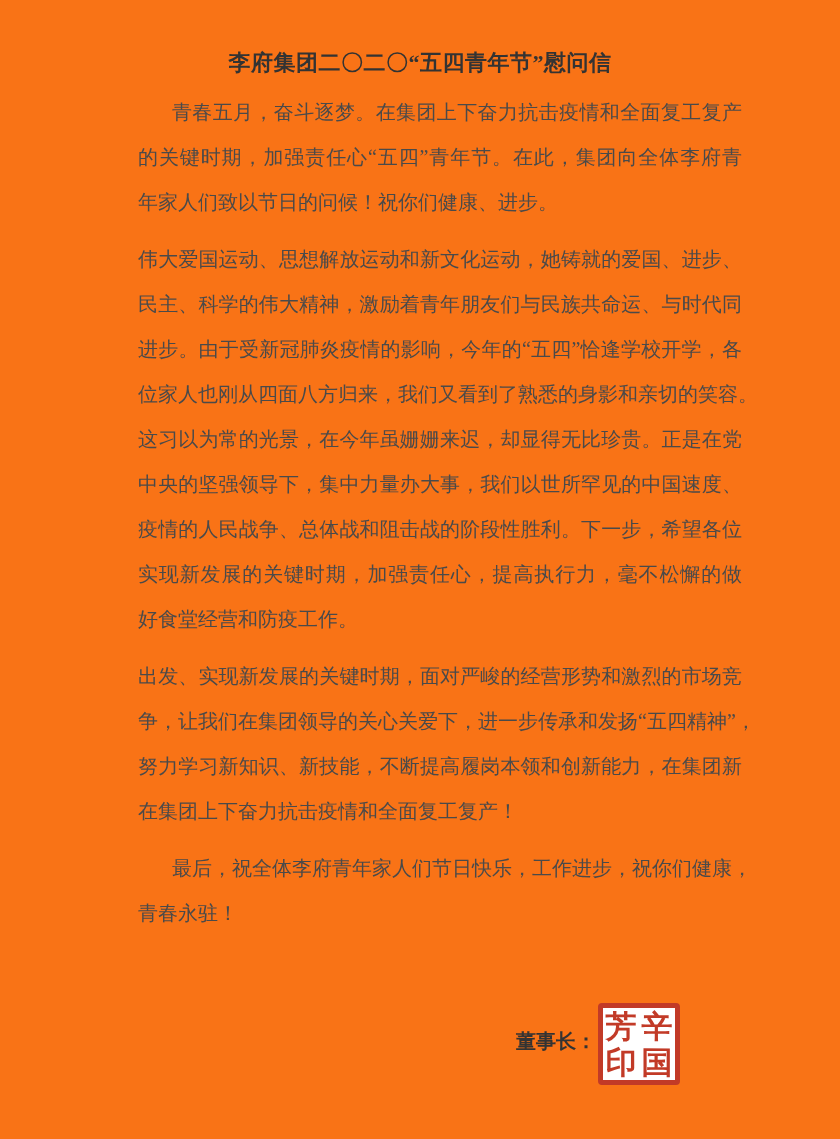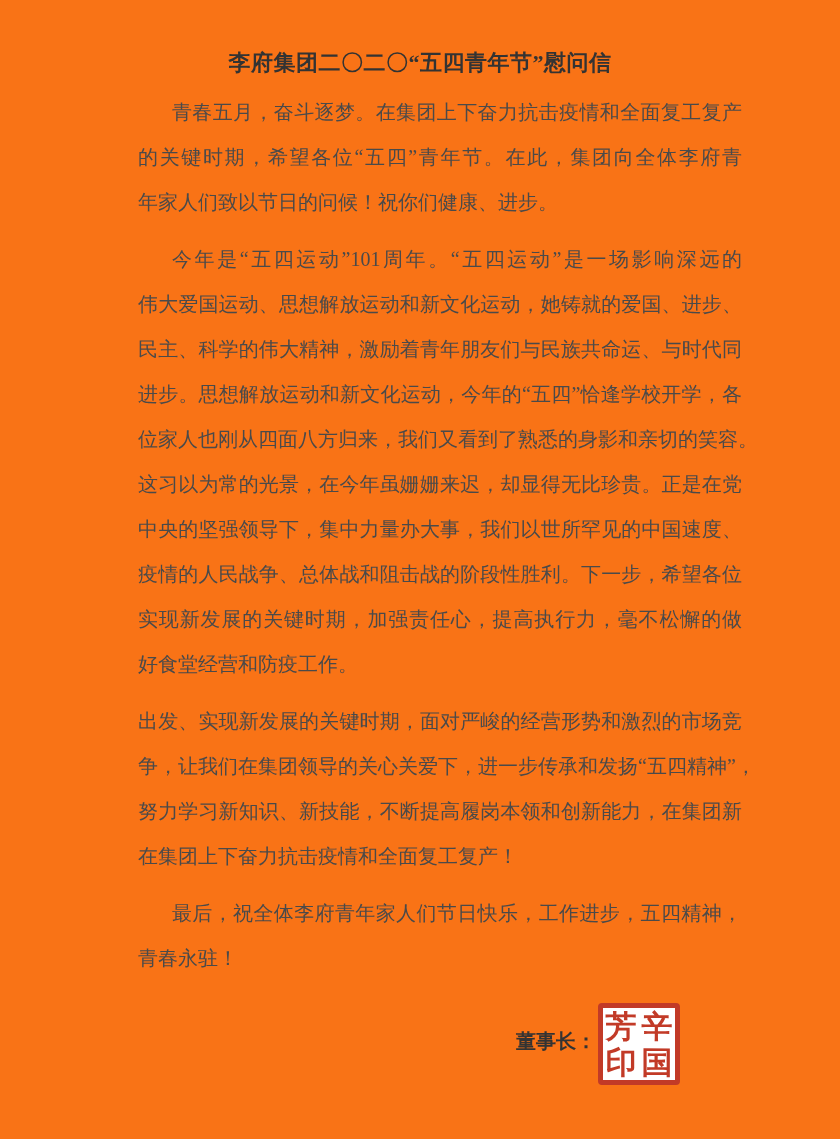--- a/index.html
+++ b/index.html
@@ -89,43 +89,42 @@
 </head>
 <body>
 
 <div class="page">
 
   <h1 class="title">李府集团二〇二〇“五四青年节”慰问信</h1>
 
   <div class="body">
       <div class="paragraph">
         <div class="line first">青春五月，奋斗逐梦。在集团上下奋力抗击疫情和全面复工复产</div>
-        <div class="line">的关键时期，希望各位“五四”青年节。在此，集团向全体李府青</div>
+        <div class="line">的关键时期，加强责任心“五四”青年节。在此，集团向全体李府青</div>
         <div class="line last">年家人们致以节日的问候！祝你们健康、进步。</div>
       </div>
       <div class="paragraph">
-        <div class="line first">今年是“五四运动”101周年。“五四运动”是一场影响深远的</div>
         <div class="line">伟大爱国运动、思想解放运动和新文化运动，她铸就的爱国、进步、</div>
         <div class="line">民主、科学的伟大精神，激励着青年朋友们与民族共命运、与时代同</div>
-        <div class="line">进步。思想解放运动和新文化运动，今年的“五四”恰逢学校开学，各</div>
+        <div class="line">进步。由于受新冠肺炎疫情的影响，今年的“五四”恰逢学校开学，各</div>
         <div class="line">位家人也刚从四面八方归来，我们又看到了熟悉的身影和亲切的笑容。</div>
         <div class="line">这习以为常的光景，在今年虽姗姗来迟，却显得无比珍贵。正是在党</div>
         <div class="line">中央的坚强领导下，集中力量办大事，我们以世所罕见的中国速度、</div>
         <div class="line">疫情的人民战争、总体战和阻击战的阶段性胜利。下一步，希望各位</div>
         <div class="line">实现新发展的关键时期，加强责任心，提高执行力，毫不松懈的做</div>
         <div class="line last">好食堂经营和防疫工作。</div>
       </div>
       <div class="paragraph">
         <div class="line">出发、实现新发展的关键时期，面对严峻的经营形势和激烈的市场竞</div>
         <div class="line">争，让我们在集团领导的关心关爱下，进一步传承和发扬“五四精神”，</div>
         <div class="line">努力学习新知识、新技能，不断提高履岗本领和创新能力，在集团新</div>
         <div class="line last">在集团上下奋力抗击疫情和全面复工复产！</div>
       </div>
       <div class="paragraph">
-        <div class="line first">最后，祝全体李府青年家人们节日快乐，工作进步，五四精神，</div>
+        <div class="line first">最后，祝全体李府青年家人们节日快乐，工作进步，祝你们健康，</div>
         <div class="line last">青春永驻！</div>
       </div>
     </div>
 
   <div class="signature">
     <span class="sig-label">董事长：</span>
     <div class="seal" style="border-color: rgb(194, 58, 39); color: rgb(194, 58, 39);">
       <span class="seal-char">芳</span>
       <span class="seal-char">辛</span>
       <span class="seal-char">印</span>

